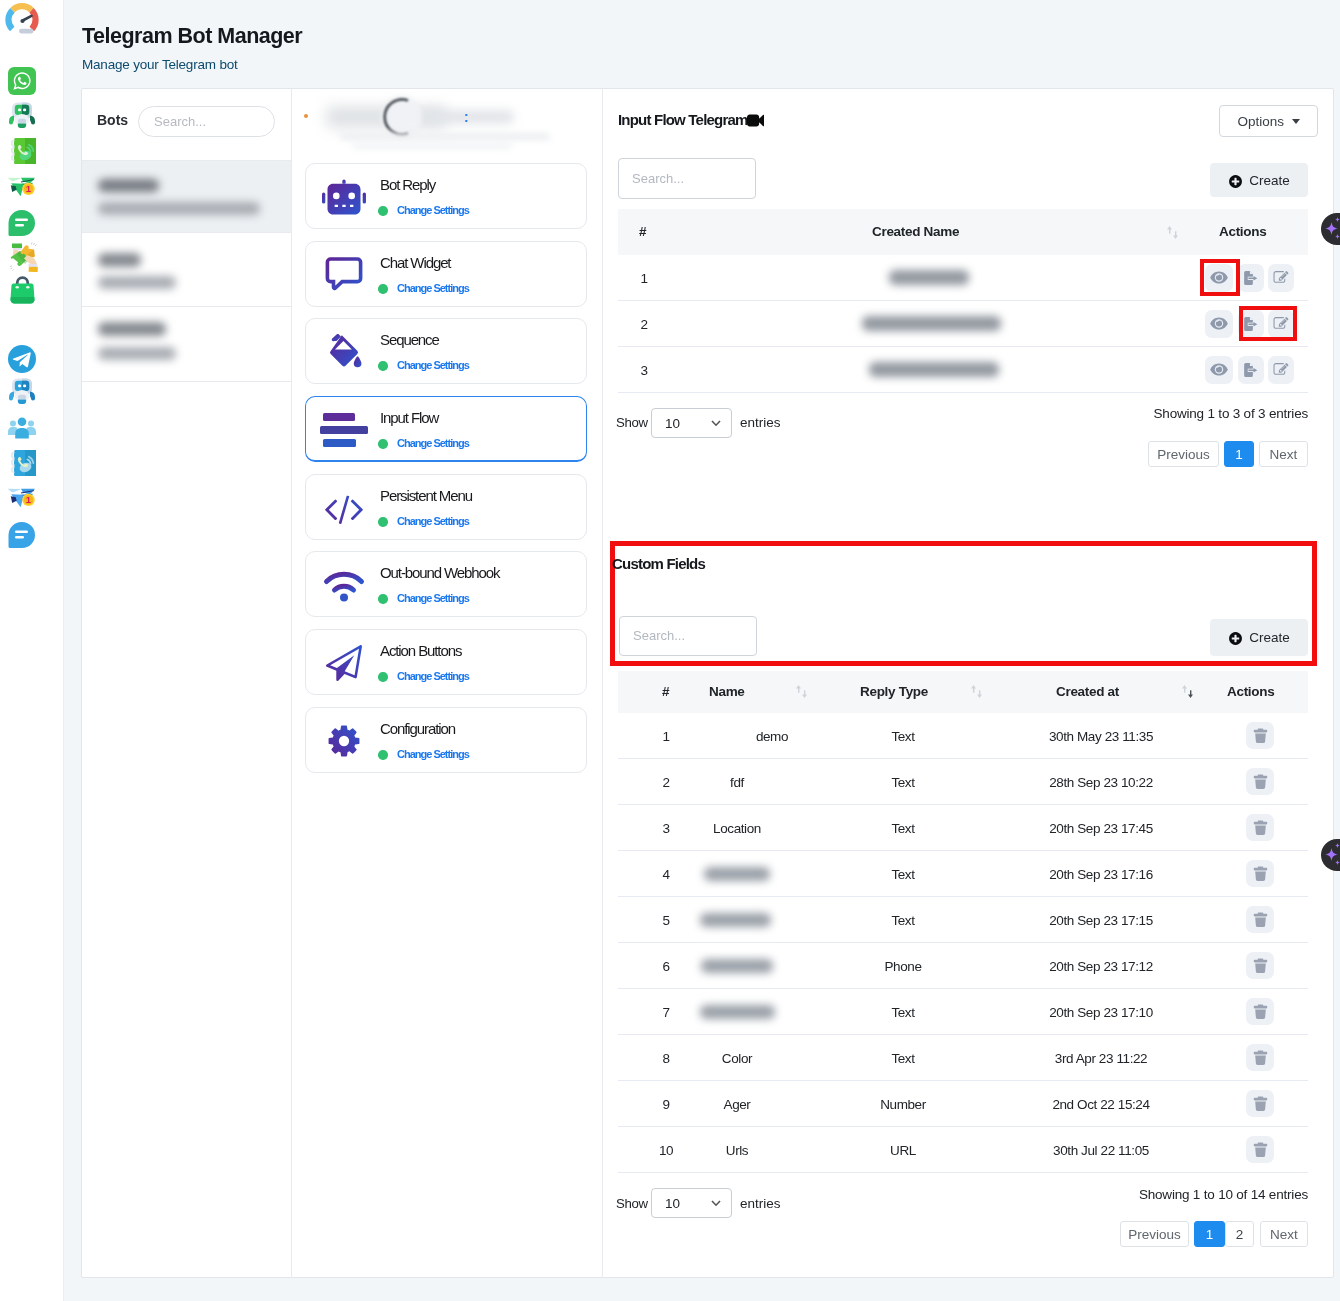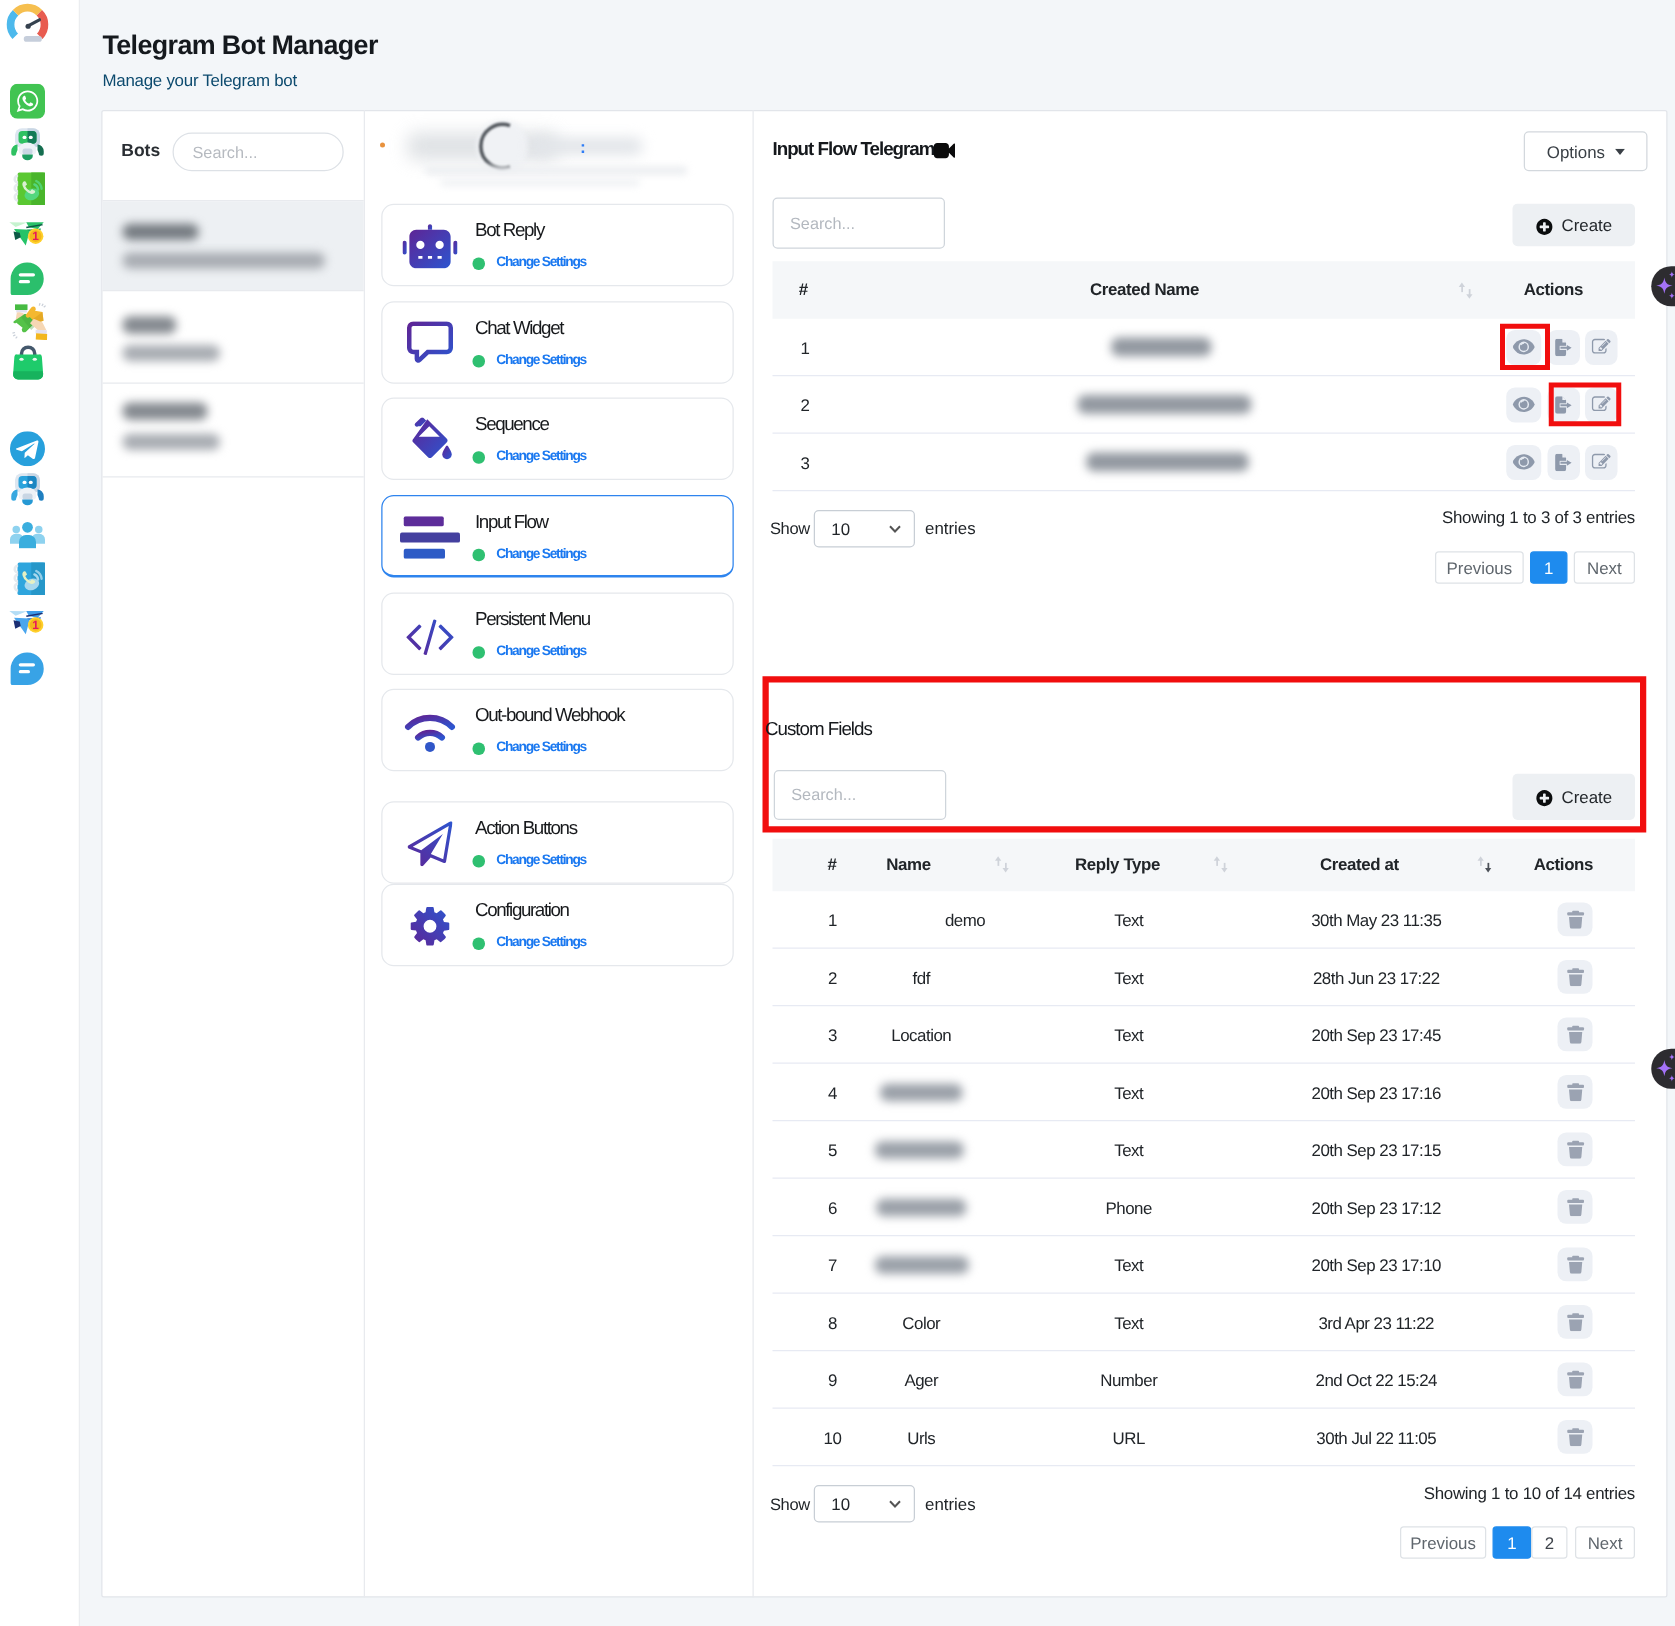--- a/index.html
+++ b/index.html
@@ -288,21 +288,21 @@
       <svg width="44" height="34" viewBox="0 0 44 34">
         <path d="M4.5 13.5 A 25 25 0 0 1 39.5 13.5" stroke="url(#gp)" stroke-width="5" fill="none" stroke-linecap="round"></path>
         <path d="M12.5 22 A 14 14 0 0 1 31.5 22" stroke="url(#gp)" stroke-width="5" fill="none" stroke-linecap="round"></path>
         <circle cx="22" cy="29.5" r="4" fill="#3056c8"></circle>
       </svg>
     </div>
 <div class="ctitle">Out-bound Webhook</div>
 <div class="cdot"></div>
     <div class="cset">Change Settings</div>
 </div>
-<div class="card" style="top:629px;margin-top:12px;">
+<div class="card" style="top:629px;">
 <div class="cicon">
       <svg width="36" height="36" viewBox="0 0 1792 1792">
         <g transform="translate(0,1536) scale(1,-1)">
           <path d="M1764 1525q33 -24 27 -64l-256 -1536q-5 -29 -32 -45q-14 -8 -31 -8q-11 0 -24 5l-527 215l-298 -327q-18 -21 -47 -21q-14 0 -23 4q-19 7 -30 23.5t-11 36.5v452l-472 193q-37 14 -40 55q-3 39 32 59l1664 960q35 21 68 -2zM1422 26l221 1323l-1434 -827l336 -137
 l863 639l-478 -797z" fill="url(#gp)"></path>
         </g>
       </svg>
     </div>
 <div class="ctitle">Action Buttons</div>
 <div class="cdot"></div>
@@ -443,21 +443,21 @@
     <svg style="position:absolute;right:10px;top:11px" width="10" height="7" viewBox="0 0 10 7">
       <path d="M1 1 l4 4.2 L9 1" stroke="#555" stroke-width="1.6" fill="none"></path>
     </svg>
   </div>
 <div class="abs" style="left:740px;top:415px;font-size:13.5px;color:#212529">entries</div>
 <div class="abs" style="right:32px;top:406px;font-size:13.5px;color:#212529;letter-spacing:-0.2px">Showing 1 to 3 of 3 entries</div>
 <div class="pbtn" style="left:1148px;top:441px;width:71px;height:26px">Previous</div>
 <div class="pbtn" style="left:1224px;top:441px;width:30px;height:26px;background:#1e8bee;border-color:#1e8bee;color:#fff">1</div>
 <div class="pbtn" style="left:1259px;top:441px;width:49px;height:26px">Next</div>
 <div class="redbox" style="left:610px;top:541px;width:707px;height:125px;border-width:5px"></div>
-<div class="abs" style="left:612px;top:575px;font-size:15px;font-weight:normal;color:#15181c;letter-spacing:-0.8px">Custom Fields</div>
+<div class="abs" style="left:612px;top:555px;font-size:15px;font-weight:bold;color:#15181c;letter-spacing:-0.8px">Custom Fields</div>
 <div class="abs" style="left:619px;top:616px;width:138px;height:40px;border:1px solid #cfd5db;border-radius:4px;background:#fff"></div>
 <div class="abs" style="left:633px;top:628px;font-size:13px;color:#b3b8bf">Search...</div>
 <div class="abs" style="left:1210px;top:619px;width:98px;height:37px;background:#edf0f3;border-radius:4px;display:flex;align-items:center;justify-content:center;font-size:13.5px;color:#23272b"><svg width="15" height="15" viewBox="0 0 1536 1792" style="margin-right:6px;position:relative;top:1px">
       <g transform="translate(0,1536) scale(1,-1)">
         <path d="M1216 576v128q0 26 -19 45t-45 19h-256v256q0 26 -19 45t-45 19h-128q-26 0 -45 -19t-19 -45v-256h-256q-26 0 -45 -19t-19 -45v-128q0 -26 19 -45t45 -19h256v-256q0 -26 19 -45t45 -19h128q26 0 45 19t19 45v256h256q26 0 45 19t19 45zM1536 640q0 -209 -103 -385.5
 t-279.5 -279.5t-385.5 -103t-385.5 103t-279.5 279.5t-103 385.5t103 385.5t279.5 279.5t385.5 103t385.5 -103t279.5 -279.5t103 -385.5z" fill="#0b0d0e"></path>
       </g>
     </svg>Create</div>
 <div class="abs" style="left:618px;top:671px;width:690px;height:42px;background:#f5f7f9"></div>
 <div class="th" style="left:662px;top:684px">#</div>
@@ -491,21 +491,21 @@
     <svg width="15" height="15" viewBox="0 0 15 15">
       <rect x="4.8" y="0.5" width="5.4" height="2.2" rx="0.6" fill="#9ba3b2"></rect>
       <rect x="0.8" y="1.8" width="13.4" height="2.6" rx="0.8" fill="#9ba3b2"></rect>
       <path d="M2.2 5.5 h10.6 l-0.7 8a 1.6 1.6 0 0 1 -1.6 1.5 H4.5 a1.6 1.6 0 0 1 -1.6-1.5 z" fill="#9ba3b2"></path>
     </svg>
   </div>
 <div class="rowline" style="left:618px;top:758px;width:690px"></div>
 <div class="td" style="left:650px;top:774.5px;width:32px">2</div>
 <div class="td" style="left:677px;top:774.5px;width:120px">fdf</div>
 <div class="td" style="left:843px;top:774.5px;width:120px">Text</div>
-<div class="td" style="left:1021px;top:774.5px;width:160px">28th Jun 23 17:22</div>
+<div class="td" style="left:1021px;top:774.5px;width:160px">28th Sep 23 10:22</div>
 <div class="abtn" style="left:1246px;top:768.0px;width:28px;height:27px;border-radius:7px">
     <svg width="15" height="15" viewBox="0 0 15 15">
       <rect x="4.8" y="0.5" width="5.4" height="2.2" rx="0.6" fill="#9ba3b2"></rect>
       <rect x="0.8" y="1.8" width="13.4" height="2.6" rx="0.8" fill="#9ba3b2"></rect>
       <path d="M2.2 5.5 h10.6 l-0.7 8a 1.6 1.6 0 0 1 -1.6 1.5 H4.5 a1.6 1.6 0 0 1 -1.6-1.5 z" fill="#9ba3b2"></path>
     </svg>
   </div>
 <div class="rowline" style="left:618px;top:804px;width:690px"></div>
 <div class="td" style="left:650px;top:820.5px;width:32px">3</div>
 <div class="td" style="left:677px;top:820.5px;width:120px">Location</div>

